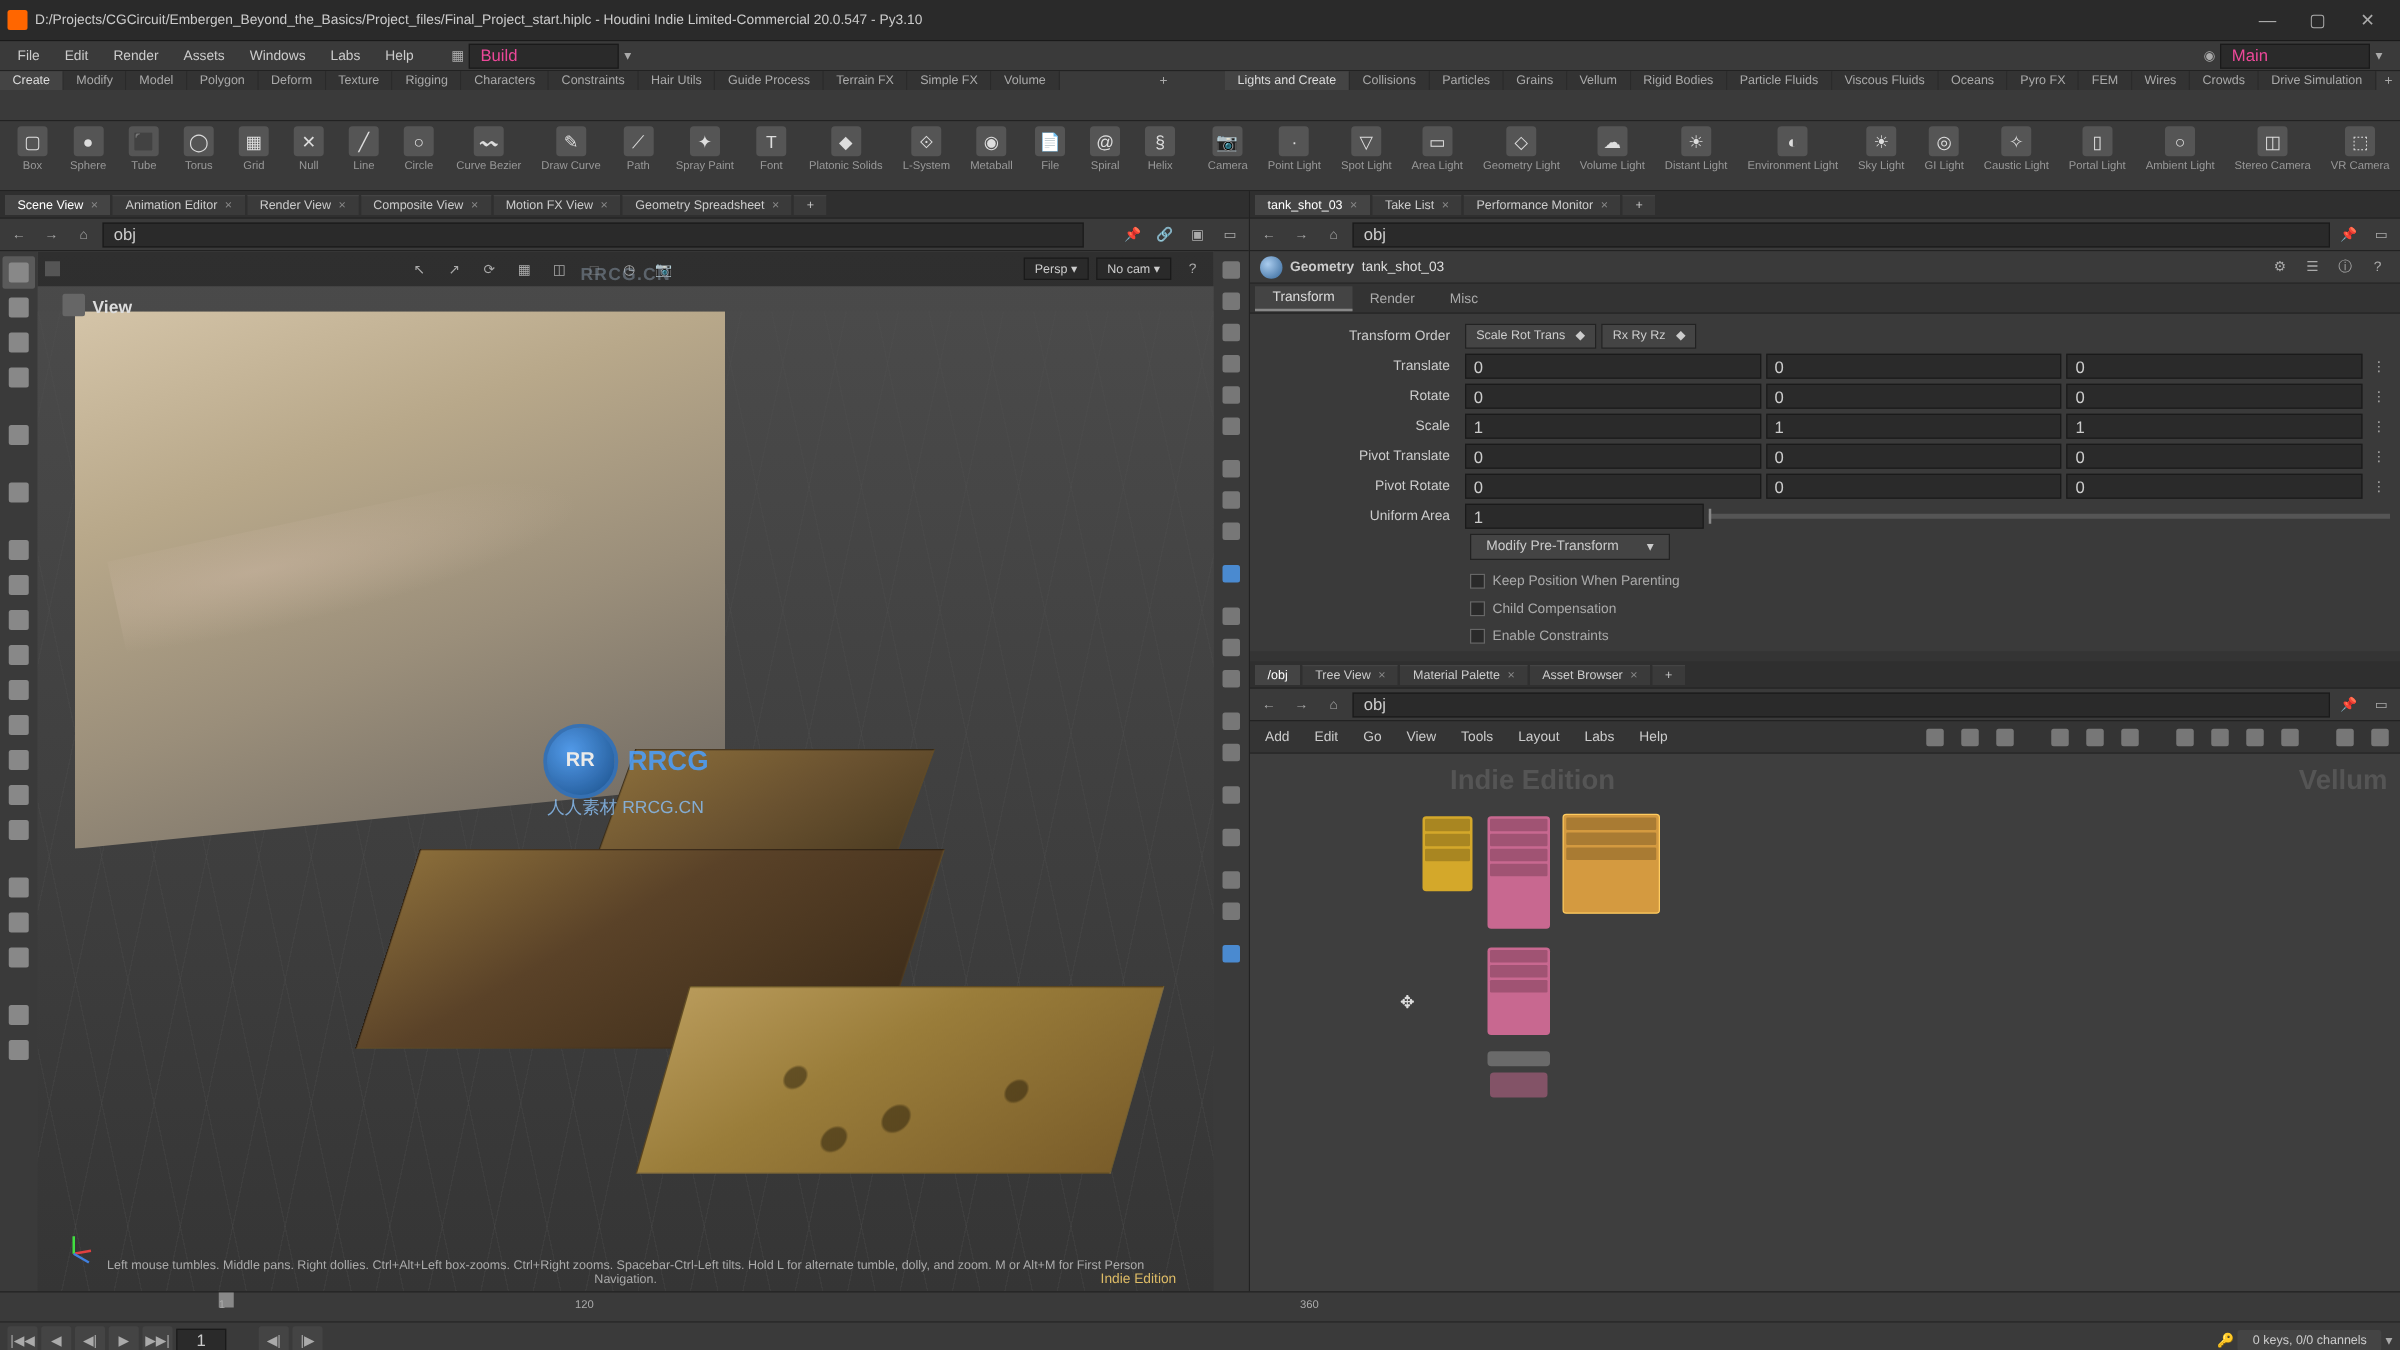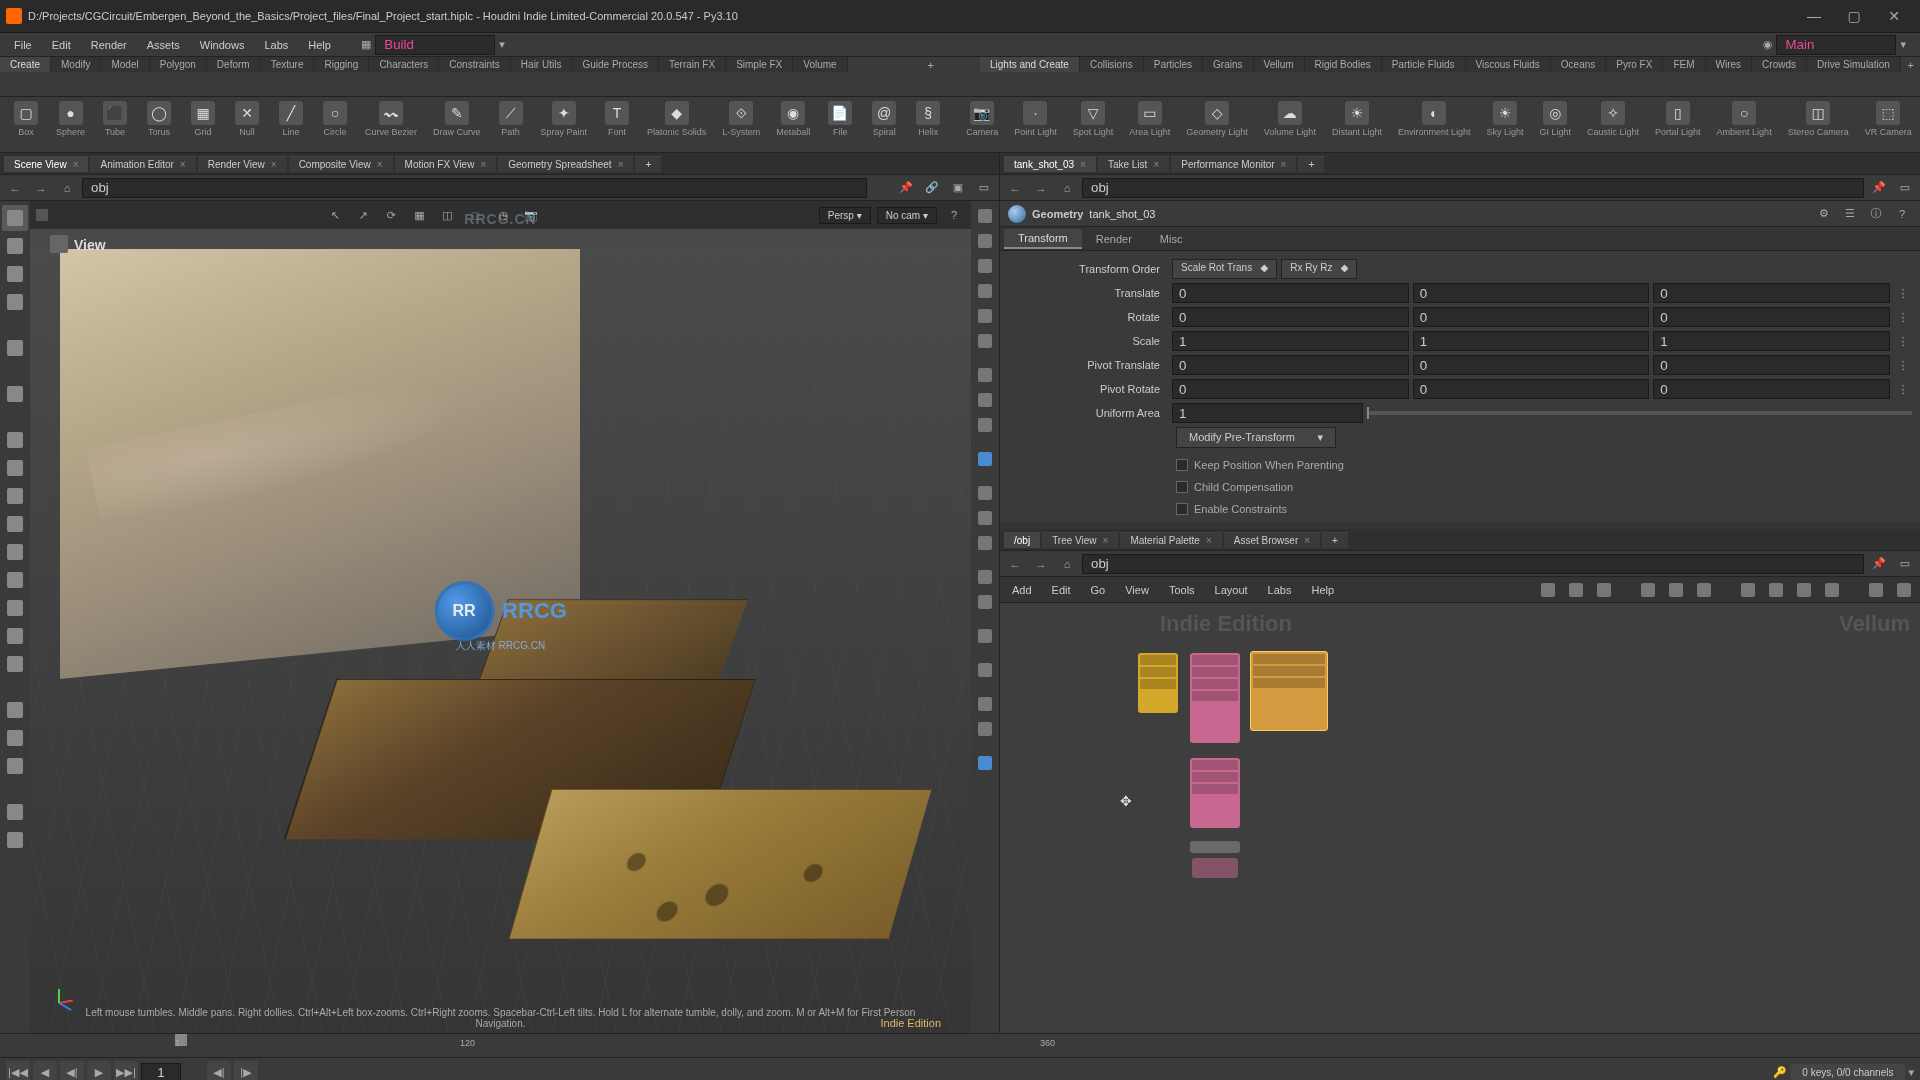--- a/index.html
+++ b/index.html
@@ -128,21 +128,21 @@
   .playbar .pbtn { width: 24px; height: 24px; display: flex; align-items: center; justify-content: center; cursor: pointer; background: #444; border-radius: 2px; }
   .playbar .frameinput { background: #2a2a2a; border: 1px solid #1a1a1a; color: #ccc; padding: 2px 6px; width: 40px; height: 20px; text-align: center; }
   .playbar .spacer { flex: 1; }
   .playbar .widebtn { background: #444; padding: 3px 12px; cursor: pointer; border-radius: 2px; color: #ccc; font-size: 10px; }
 
   .icon-c { color: #ddd; font-size: 12px; }
   .watermark-overlay { position: absolute; left: 50%; top: 50%; transform: translate(-50%, -50%); z-index: 50; pointer-events: none; display: flex; flex-direction: column; align-items: center; opacity: 0.85; }
   .watermark-overlay .wm-circle { width: 60px; height: 60px; border-radius: 50%; background: radial-gradient(circle at 35% 35%, #4aa0ff, #0a4a90); display: flex; align-items: center; justify-content: center; color: #fff; font-weight: bold; font-size: 16px; border: 3px solid #2a70c0; }
   .watermark-overlay .wm-text { color: #4aa0ff; font-size: 22px; font-weight: bold; margin-left: 8px; }
   .watermark-overlay .wm-row { display: flex; align-items: center; }
-  .watermark-overlay .wm-sub { font-size: 10px; color: #88bbee; margin-top: -2px; text-align: center; }
+  .watermark-overlay .wm-sub { font-size: 14px; color: #88bbee; margin-top: -2px; text-align: center; }
   .watermark-top { position: absolute; left: 50%; top: 10px; transform: translateX(-50%); color: rgba(160,180,200,0.4); font-size: 14px; font-weight: bold; z-index: 6; pointer-events: none; letter-spacing: 1px; }
 </style>
 </head>
 <body>
 
 <div class="titlebar">
   <div class="logo"></div>
   <div class="title">D:/Projects/CGCircuit/Embergen_Beyond_the_Basics/Project_files/Final_Project_start.hiplc - Houdini Indie Limited-Commercial 20.0.547 - Py3.10</div>
   <div class="winbtn">—</div>
   <div class="winbtn">▢</div>

